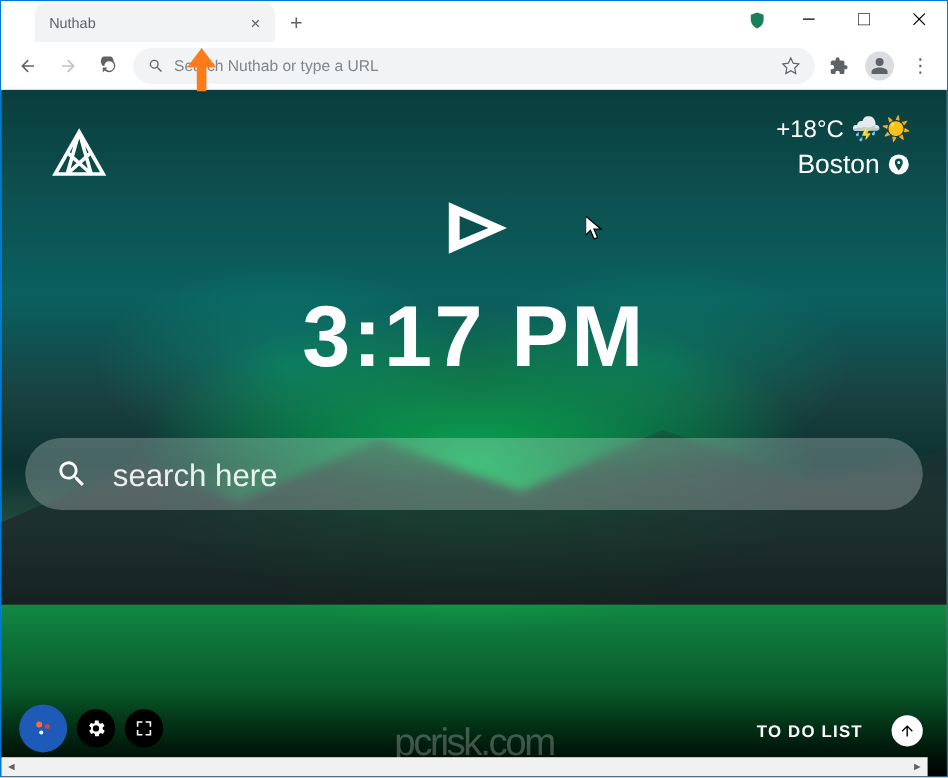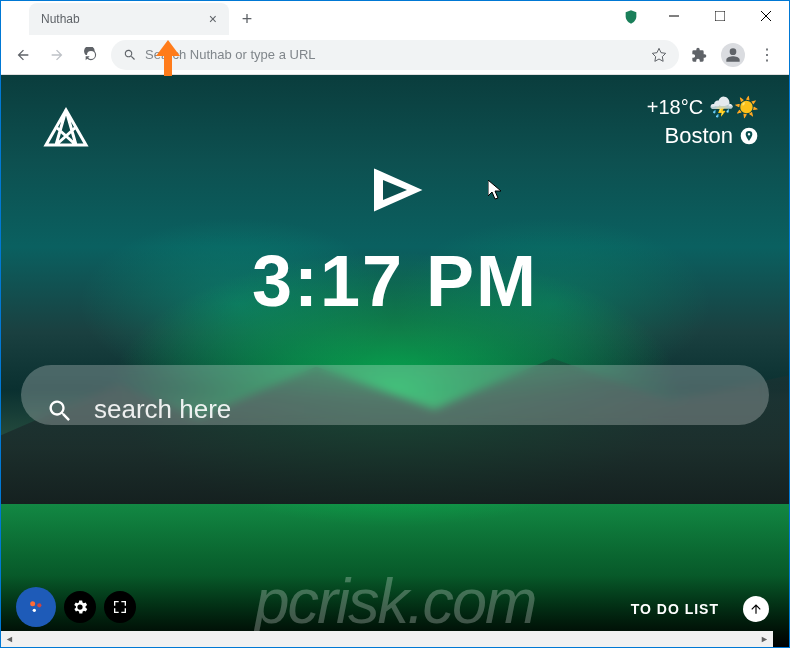--- a/index.html
+++ b/index.html
@@ -23,31 +23,31 @@
 .content{flex:1;position:relative;background:linear-gradient(180deg,#0a3d3d 0%,#0d5050 15%,#0a6060 30%,#1a4040 45%,#0a3030 55%,#2a5040 65%,#000 100%);overflow:hidden}
 .aurora{position:absolute;inset:0;background:radial-gradient(ellipse 60% 40% at 50% 55%,rgba(0,255,100,0.6) 0%,rgba(0,200,80,0.4) 30%,transparent 60%),radial-gradient(ellipse 40% 30% at 30% 40%,rgba(0,200,150,0.3) 0%,transparent 50%),radial-gradient(ellipse 40% 30% at 70% 40%,rgba(0,180,120,0.3) 0%,transparent 50%)}
 .mountains{position:absolute;bottom:25%;left:0;right:0;height:30%;background:linear-gradient(180deg,transparent 0%,rgba(30,50,50,0.8) 40%,rgba(20,30,30,0.9) 100%);clip-path:polygon(0 60%,15% 30%,25% 50%,40% 20%,55% 45%,70% 15%,85% 40%,100% 25%,100% 100%,0 100%)}
 .lake{position:absolute;bottom:0;left:0;right:0;height:25%;background:linear-gradient(180deg,rgba(0,255,100,0.4) 0%,rgba(0,150,60,0.5) 50%,#000 100%)}
 .logo{position:absolute;top:30px;left:40px;width:50px;height:50px}
 .weather{position:absolute;top:20px;right:30px;color:#fff;text-align:right}
 .weather-temp{font-size:20px;font-weight:500;display:flex;align-items:flex-end;gap:6px;justify-content:flex-end}
 .weather-loc{font-size:22px;display:flex;align-items:center;gap:6px;justify-content:flex-end;margin-top:4px}
 .play-btn{position:absolute;top:90px;left:50%;transform:translateX(-50%);cursor:pointer}
 .clock{position:absolute;top:165px;left:50%;transform:translateX(-50%);color:#fff;font-size:72px;font-weight:700;letter-spacing:2px;white-space:nowrap}
-.search-widget{position:absolute;top:290px;left:20px;right:20px;height:60px;background:rgba(255,255,255,0.25);border-radius:30px;display:flex;align-items:flex-end;padding:0 25px;gap:20px;backdrop-filter:blur(4px)}
+.search-widget{position:absolute;top:290px;left:20px;right:20px;height:60px;background:rgba(255,255,255,0.25);border-radius:30px;display:flex;align-items:flex-start;padding:16px 25px;gap:20px;backdrop-filter:blur(4px)}
 .search-widget input{flex:1;border:none;background:none;outline:none;font-size:26px;color:#fff;font-weight:300}
 .search-widget input::placeholder{color:rgba(255,255,255,0.9)}
 .bottom-left{position:absolute;bottom:20px;left:15px;display:flex;gap:8px;align-items:center}
 .circ-btn{width:32px;height:32px;border-radius:50%;background:#000;display:flex;align-items:center;justify-content:center;cursor:pointer;color:#fff}
 .circ-btn.blue{background:#1e5bb8;width:40px;height:40px}
 .todo{position:absolute;bottom:25px;right:20px;color:#fff;font-size:14px;font-weight:600;display:flex;align-items:center;gap:24px;cursor:pointer;letter-spacing:1px}
 .todo-arrow{width:26px;height:26px;border-radius:50%;background:#fff;color:#000;display:flex;align-items:center;justify-content:center}
 .pointer-arrow{position:absolute;top:38px;left:148px;width:40px;height:40px;pointer-events:none}
 .cursor-shape{position:absolute;top:105px;left:487px;pointer-events:none}
-.watermark{position:absolute;bottom:10px;left:50%;transform:translateX(-50%);font-size:63px;font-style:italic;color:rgba(255,255,255,0.25);font-weight:300;pointer-events:none;letter-spacing:-2px;white-space:nowrap}
+.watermark{position:absolute;bottom:10px;left:50%;transform:translateX(-50%);font-size:32px;color:rgba(255,255,255,0.25);font-weight:300;pointer-events:none;letter-spacing:-2px;white-space:nowrap}
 .scrollbar-b{position:absolute;bottom:0;left:0;right:16px;height:16px;background:#f1f1f1;display:flex;align-items:center}
 .scrollbar-b::before{content:'◄';font-size:9px;color:#606060;padding:0 4px}
 .scrollbar-b::after{content:'►';font-size:9px;color:#606060;padding:0 4px;margin-left:auto}
 </style>
 </head>
 <body>
 
 <div class="window">
   <div class="titlebar">
     <div class="tab">

